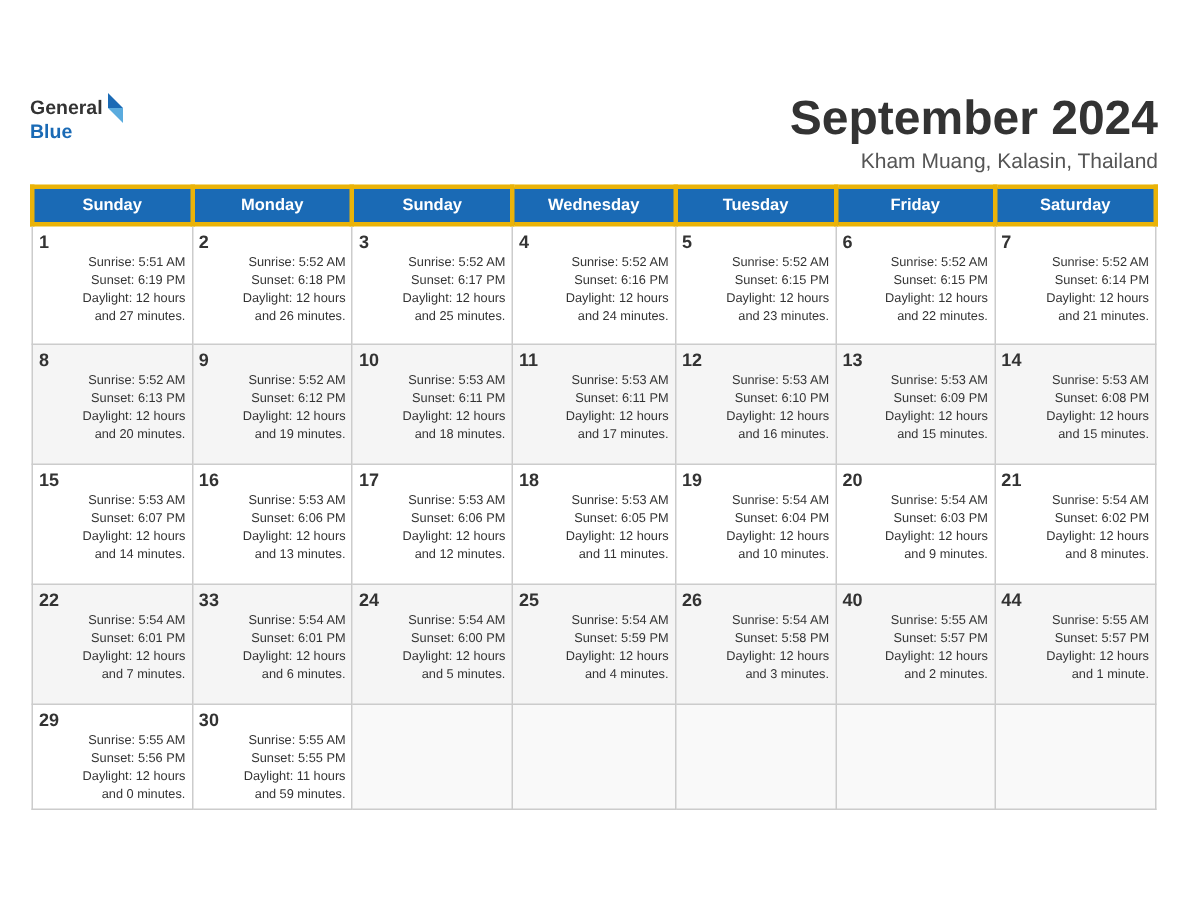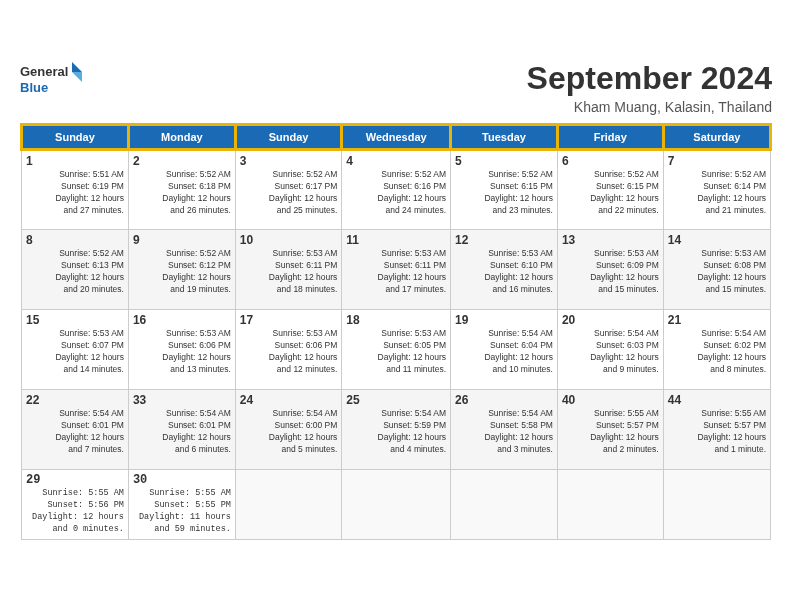--- a/index.html
+++ b/index.html
@@ -76,21 +76,20 @@
       font-size: 8.5px;
       color: #333;
       line-height: 1.4;
       text-align: right;
     }
     .empty-cell {
       background: #f9f9f9 !important;
     }
     .last-row td {
       height: 70px;
-      font-family: Liberation Mono, monospace;
     }
   </style>
 </head>
 <body>
 
 <div class="page">
   <div class="header">
     <div class="logo">
   <svg width="65" height="40" viewBox="0 0 65 40">
     <text x="0" y="16" font-size="13" font-weight="bold" fill="#333" font-family="Arial">General</text>

